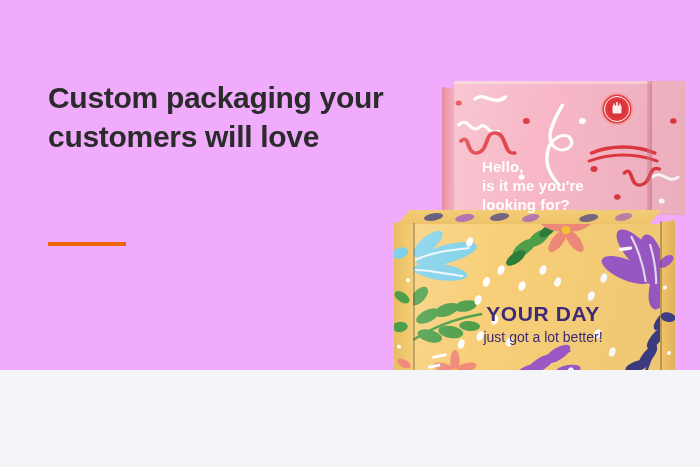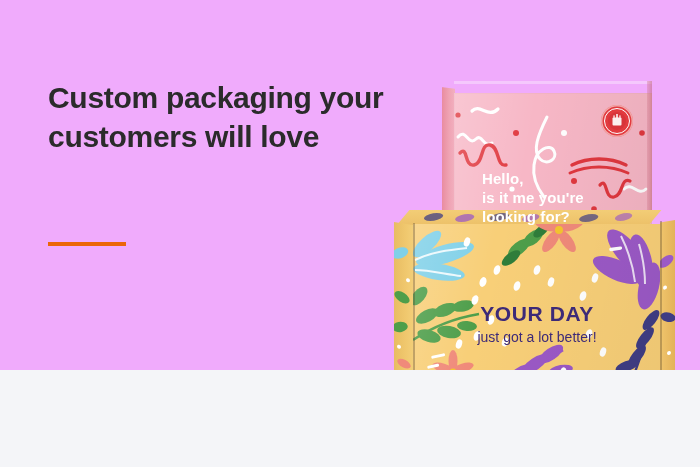--- a/index.html
+++ b/index.html
@@ -89,25 +89,26 @@
     position: absolute;
     left: 0; top: 6px;
     width: 13px; height: 124px;
     background: linear-gradient(90deg, #e98ca0 0%, #efa3b4 55%, #f2b0bf 100%);
     transform: skewY(8deg);
     transform-origin: left top;
     border-radius: 1px 0 0 1px;
   }
   .pink-front {
     position: absolute;
-    left: 12px; top: 12px;
+    left: 12px; top: 0;
     width: 198px; height: 134px;
     background: #f7b7c6;
     overflow: hidden;
     box-shadow: inset 0 0 0 1px rgba(0,0,0,0.02);
+    padding-left: 33px;
   }
   .pink-front::after { 
     content: "";
     position: absolute; inset: 0;
     background: linear-gradient(100deg, rgba(255,255,255,.22) 0%, rgba(255,255,255,0) 38%, rgba(0,0,0,.05) 100%);
     pointer-events: none;
   }
   .pink-edge-top {
     position: absolute;
     left: 12px; top: 0;
@@ -169,20 +170,21 @@
     transform: skewY(9deg);
     transform-origin: left top;
     overflow: hidden;
   }
   .yellow-front {
     position: absolute;
     left: 19px; top: 14px;
     width: 248px; height: 166px;
     background: #f8cf78;
     overflow: hidden;
+    padding-left: 12px;
   }
   .yellow-front::after {
     content: "";
     position: absolute; inset: 0;
     background: linear-gradient(103deg, rgba(255,255,255,.18) 0%, rgba(255,255,255,0) 30%, rgba(0,0,0,.045) 100%);
     pointer-events: none;
   }
   .yellow-rside {
     position: absolute;
     left: 266px; top: 10px;

